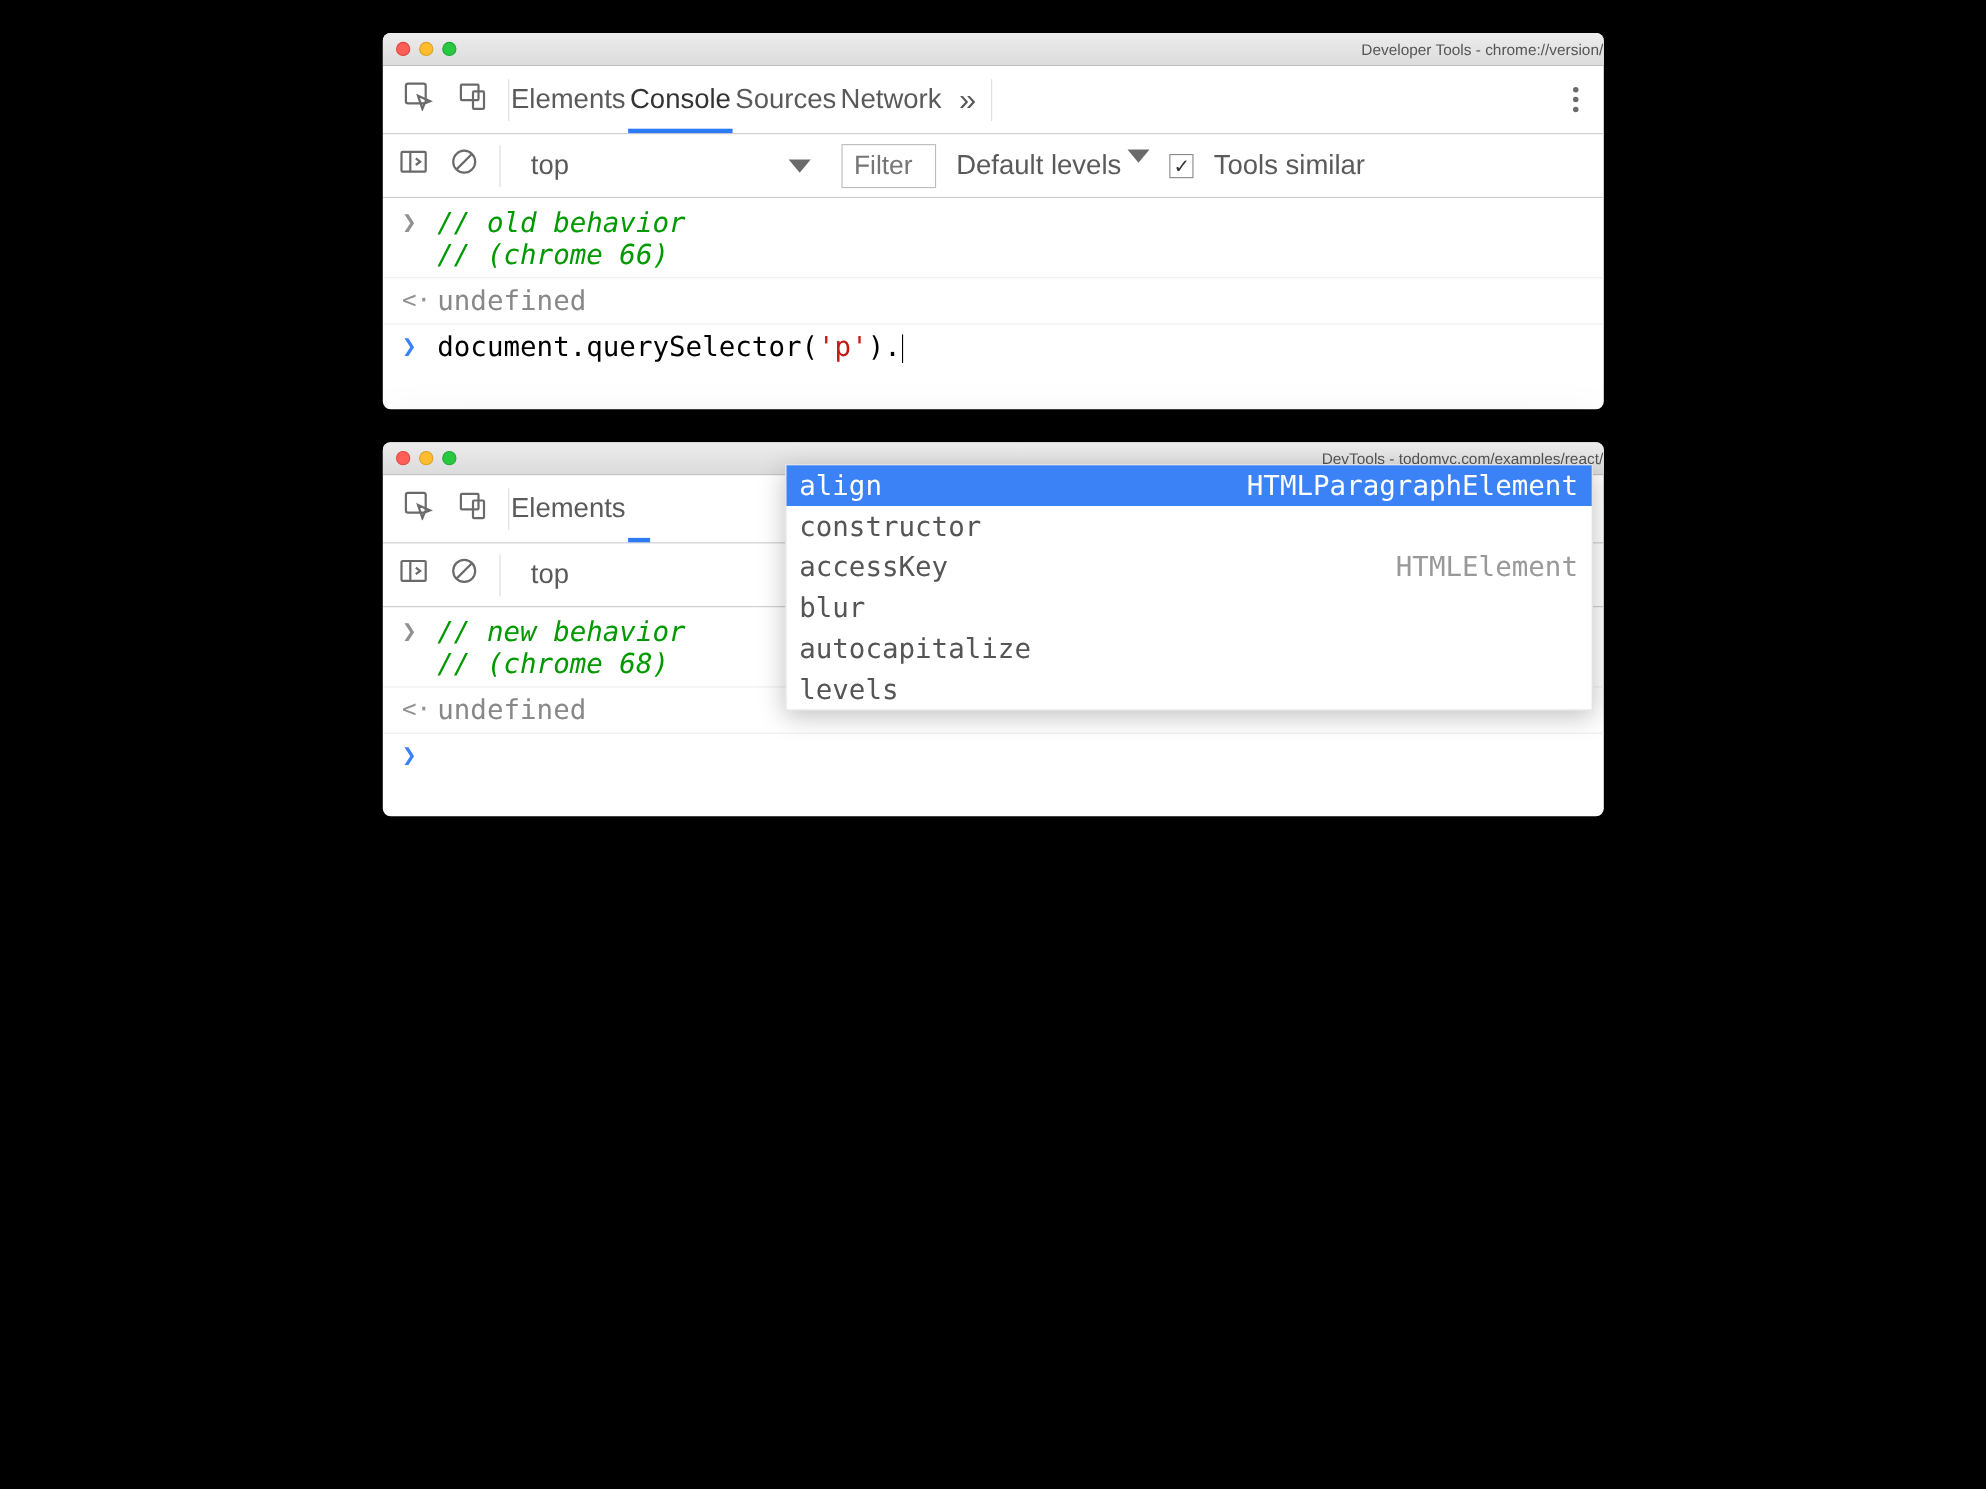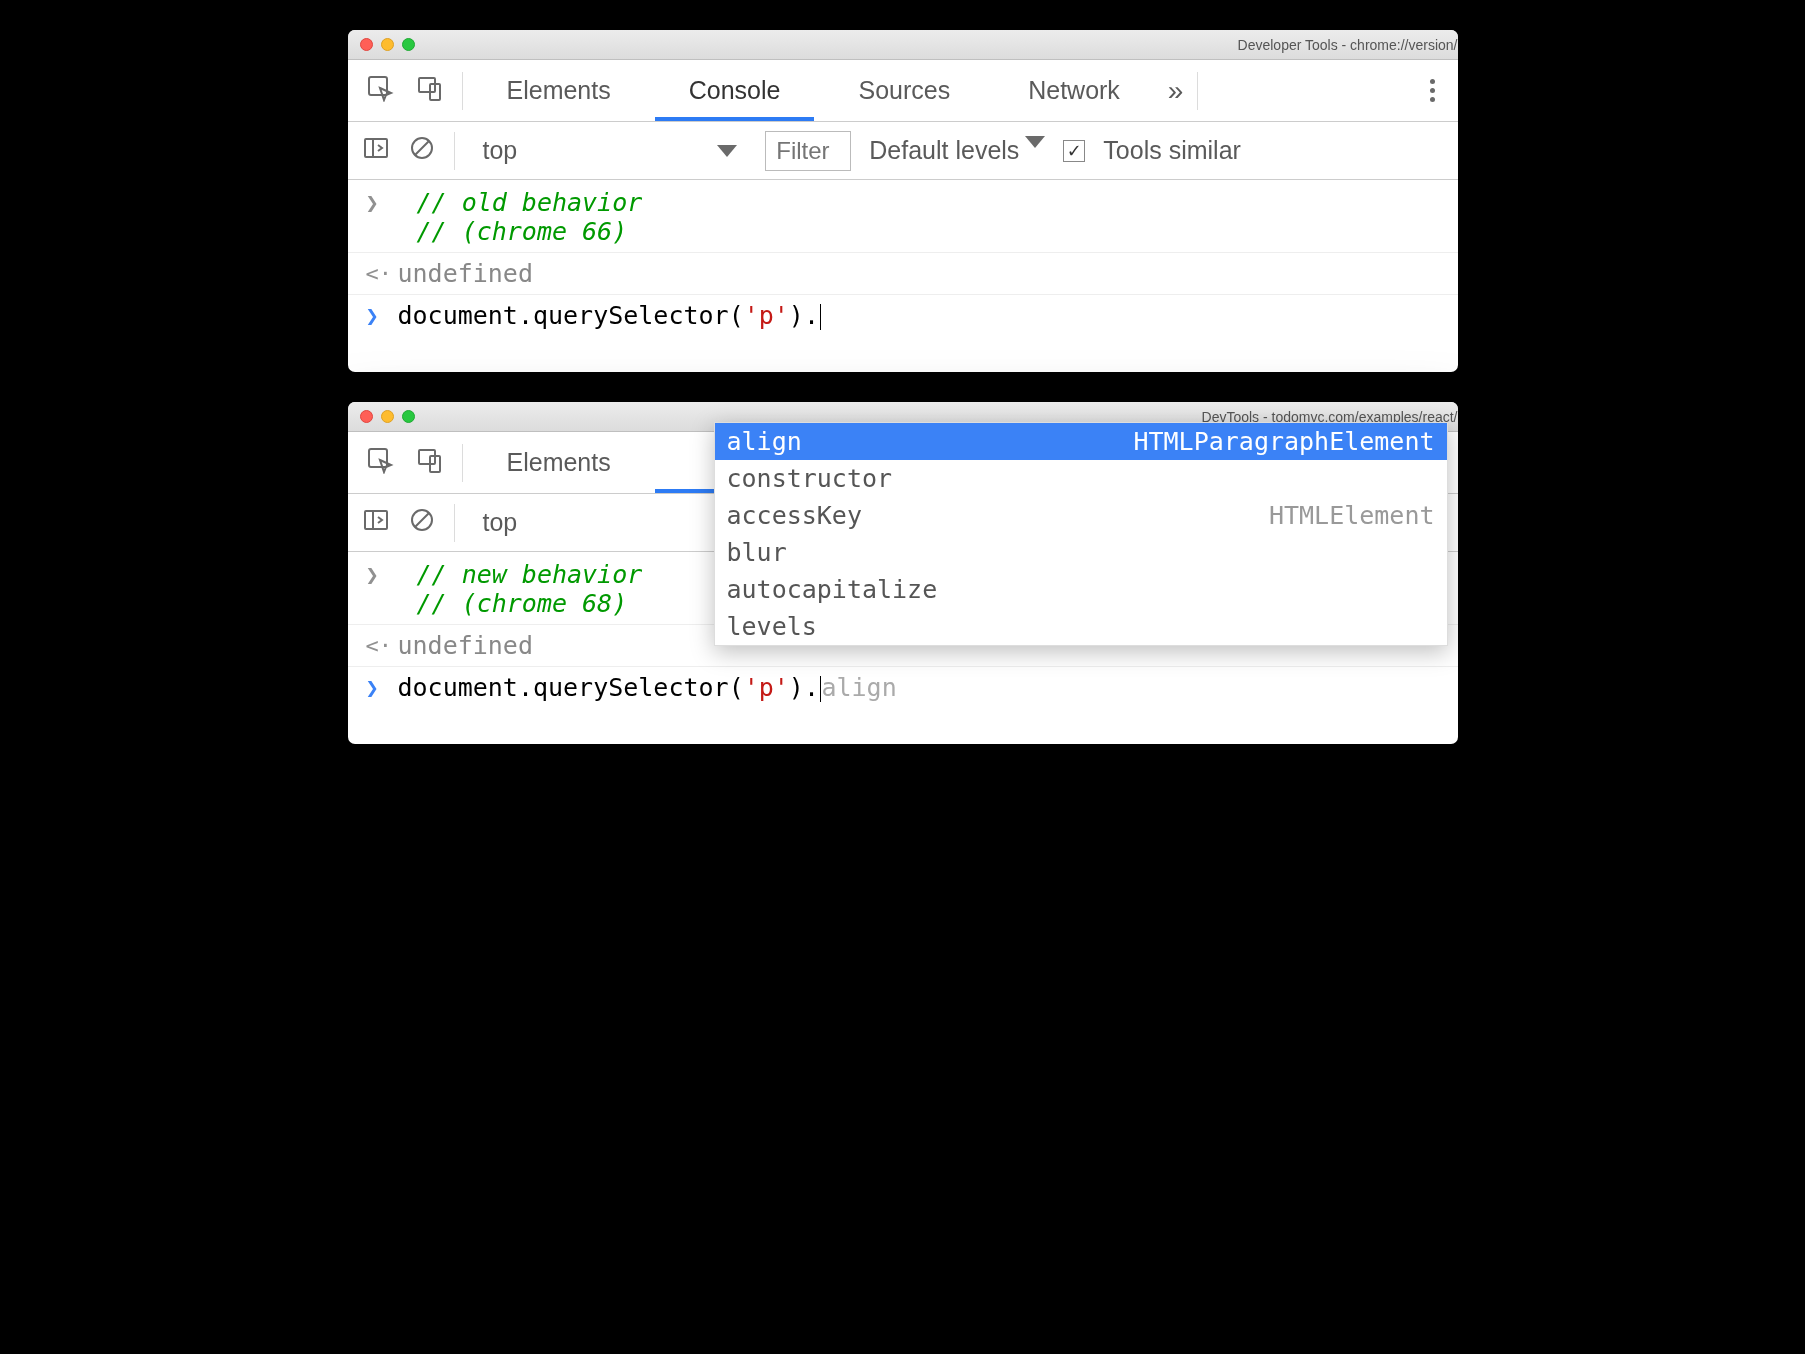--- a/index.html
+++ b/index.html
@@ -62,27 +62,26 @@
     padding: 0 18px;
     gap: 22px;
     height: 100%;
   }
   .tb-divider {
     width: 1px;
     background: #dcdcdc;
     height: 38px;
   }
   .tab {
-    padding: 0 34px;
+    padding: 0 2px;
     height: 100%;
     display: flex;
     align-items: center;
     cursor: pointer;
     color:#5a5a5a;
-    margin-left:10px;
   }
   .tab.active {
     color:#333;
     border-bottom: 4px solid #2d7bf4;
     padding-top: 4px;
   }
   .icon-svg { width:28px;height:28px; }
   .icon-svg * { stroke:#6a6a6a; stroke-width:2; fill:none; }
   .filterbar {
     display:flex;
@@ -130,21 +129,21 @@
     gap:14px;
   }
   .gutter{
     width:18px;
     flex-shrink:0;
     color:#919191;
     font-size:22px;
     padding-top:2px;
   }
   .gutter.blue{ color:#3b82f6; font-weight:bold;}
-  .comment{ color:#009900; font-style:italic;margin-left:19px;}
+  .comment{ color:#009900; font-style:italic;}
   .undef{ color:#888;}
   .sep{ border-top:1px solid #eee; margin:4px 0;}
   .hl-str{ color:#c41a16; }
   .ghost{ color:#aaa; }
   .caret{
     display:inline-block;width:1.5px;height:26px;background:#000;vertical-align:middle;margin-left:1px;
   }
   .kebab{
     width:50px;display:flex;align-items:center;justify-content:center;
     flex-direction:column;gap:4px;margin-left:auto;
@@ -332,23 +331,20 @@
       </div>
     </div>
     <div class="sep"></div>
     <div class="row">
       <div class="gutter">&lt;·</div>
       <div class="undef">undefined</div>
     </div>
     <div class="sep"></div>
     <div class="row">
       <div class="gutter blue">❯</div>
-      <div>
-        <span>document.querySelector(</span><span class="hl-str">'p'</span><span>).</span><span class="caret"></span><span class="ghost">align</span>
-      </div>
     </div>
 
     <div class="autocomplete" style="top:-130px;">
       <div class="ac-row sel">
         <span>align</span>
         <span class="hint">HTMLParagraphElement</span>
       </div>
       <div class="ac-row">
         <span>constructor</span>
         <span class="hint"></span>

